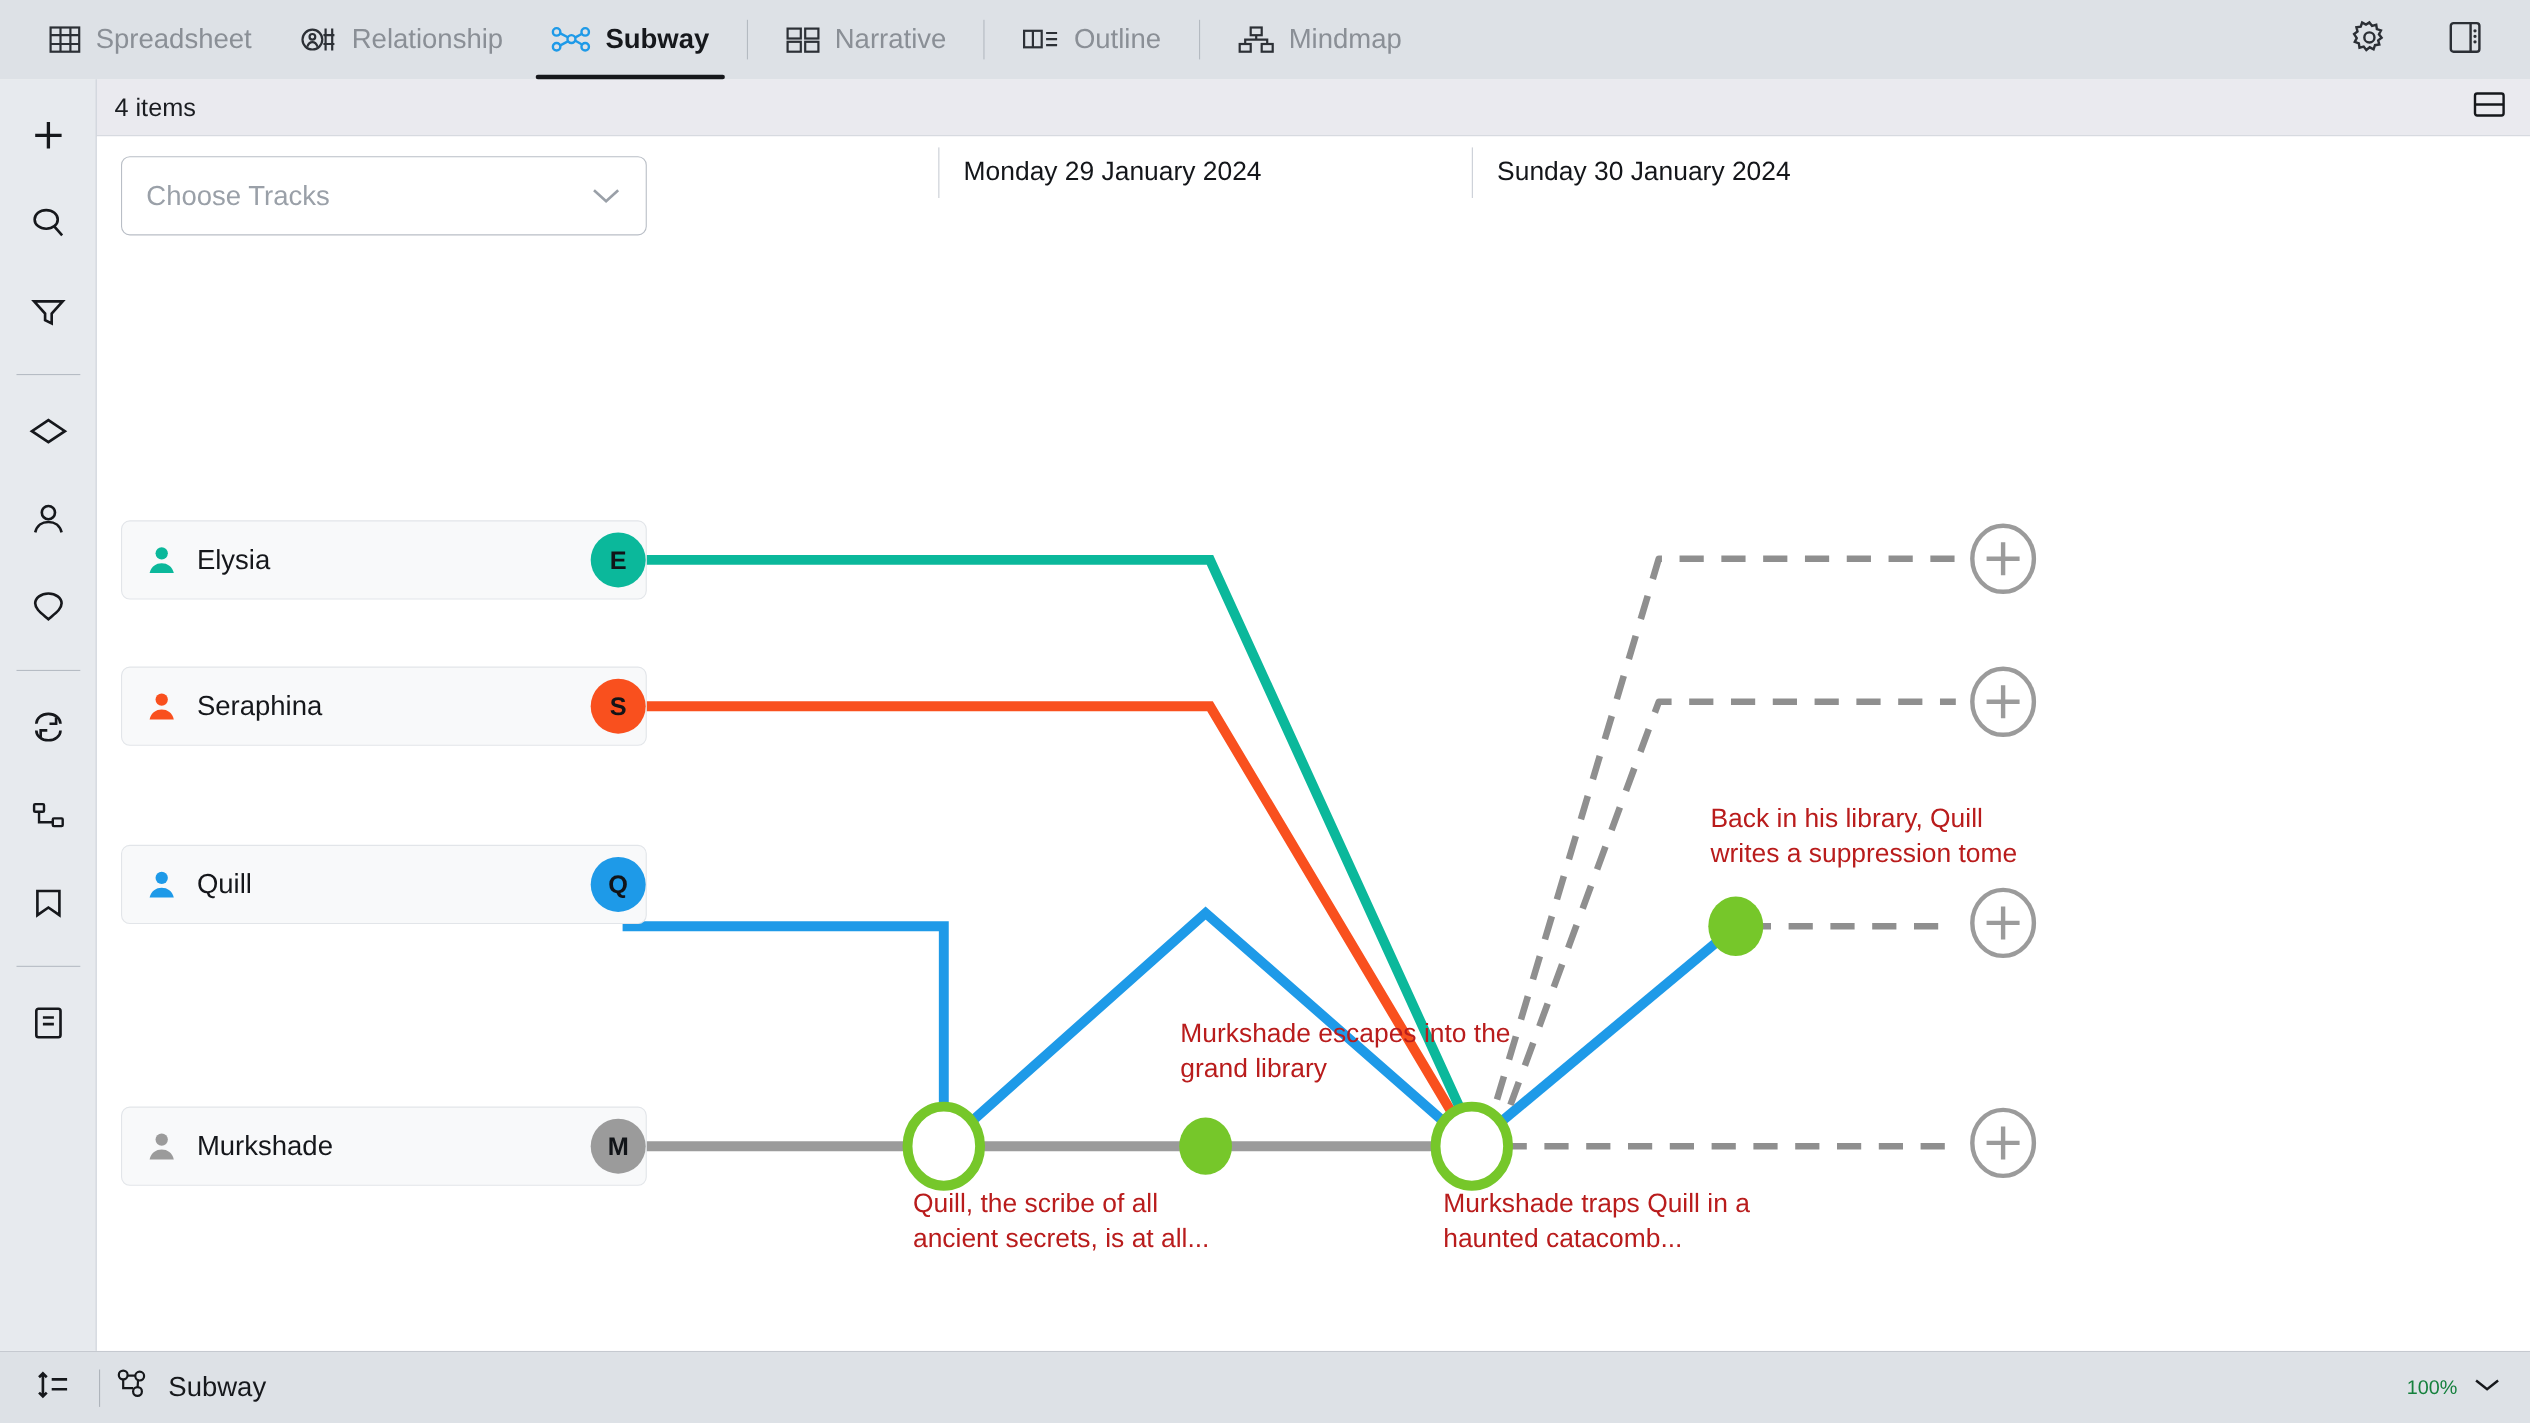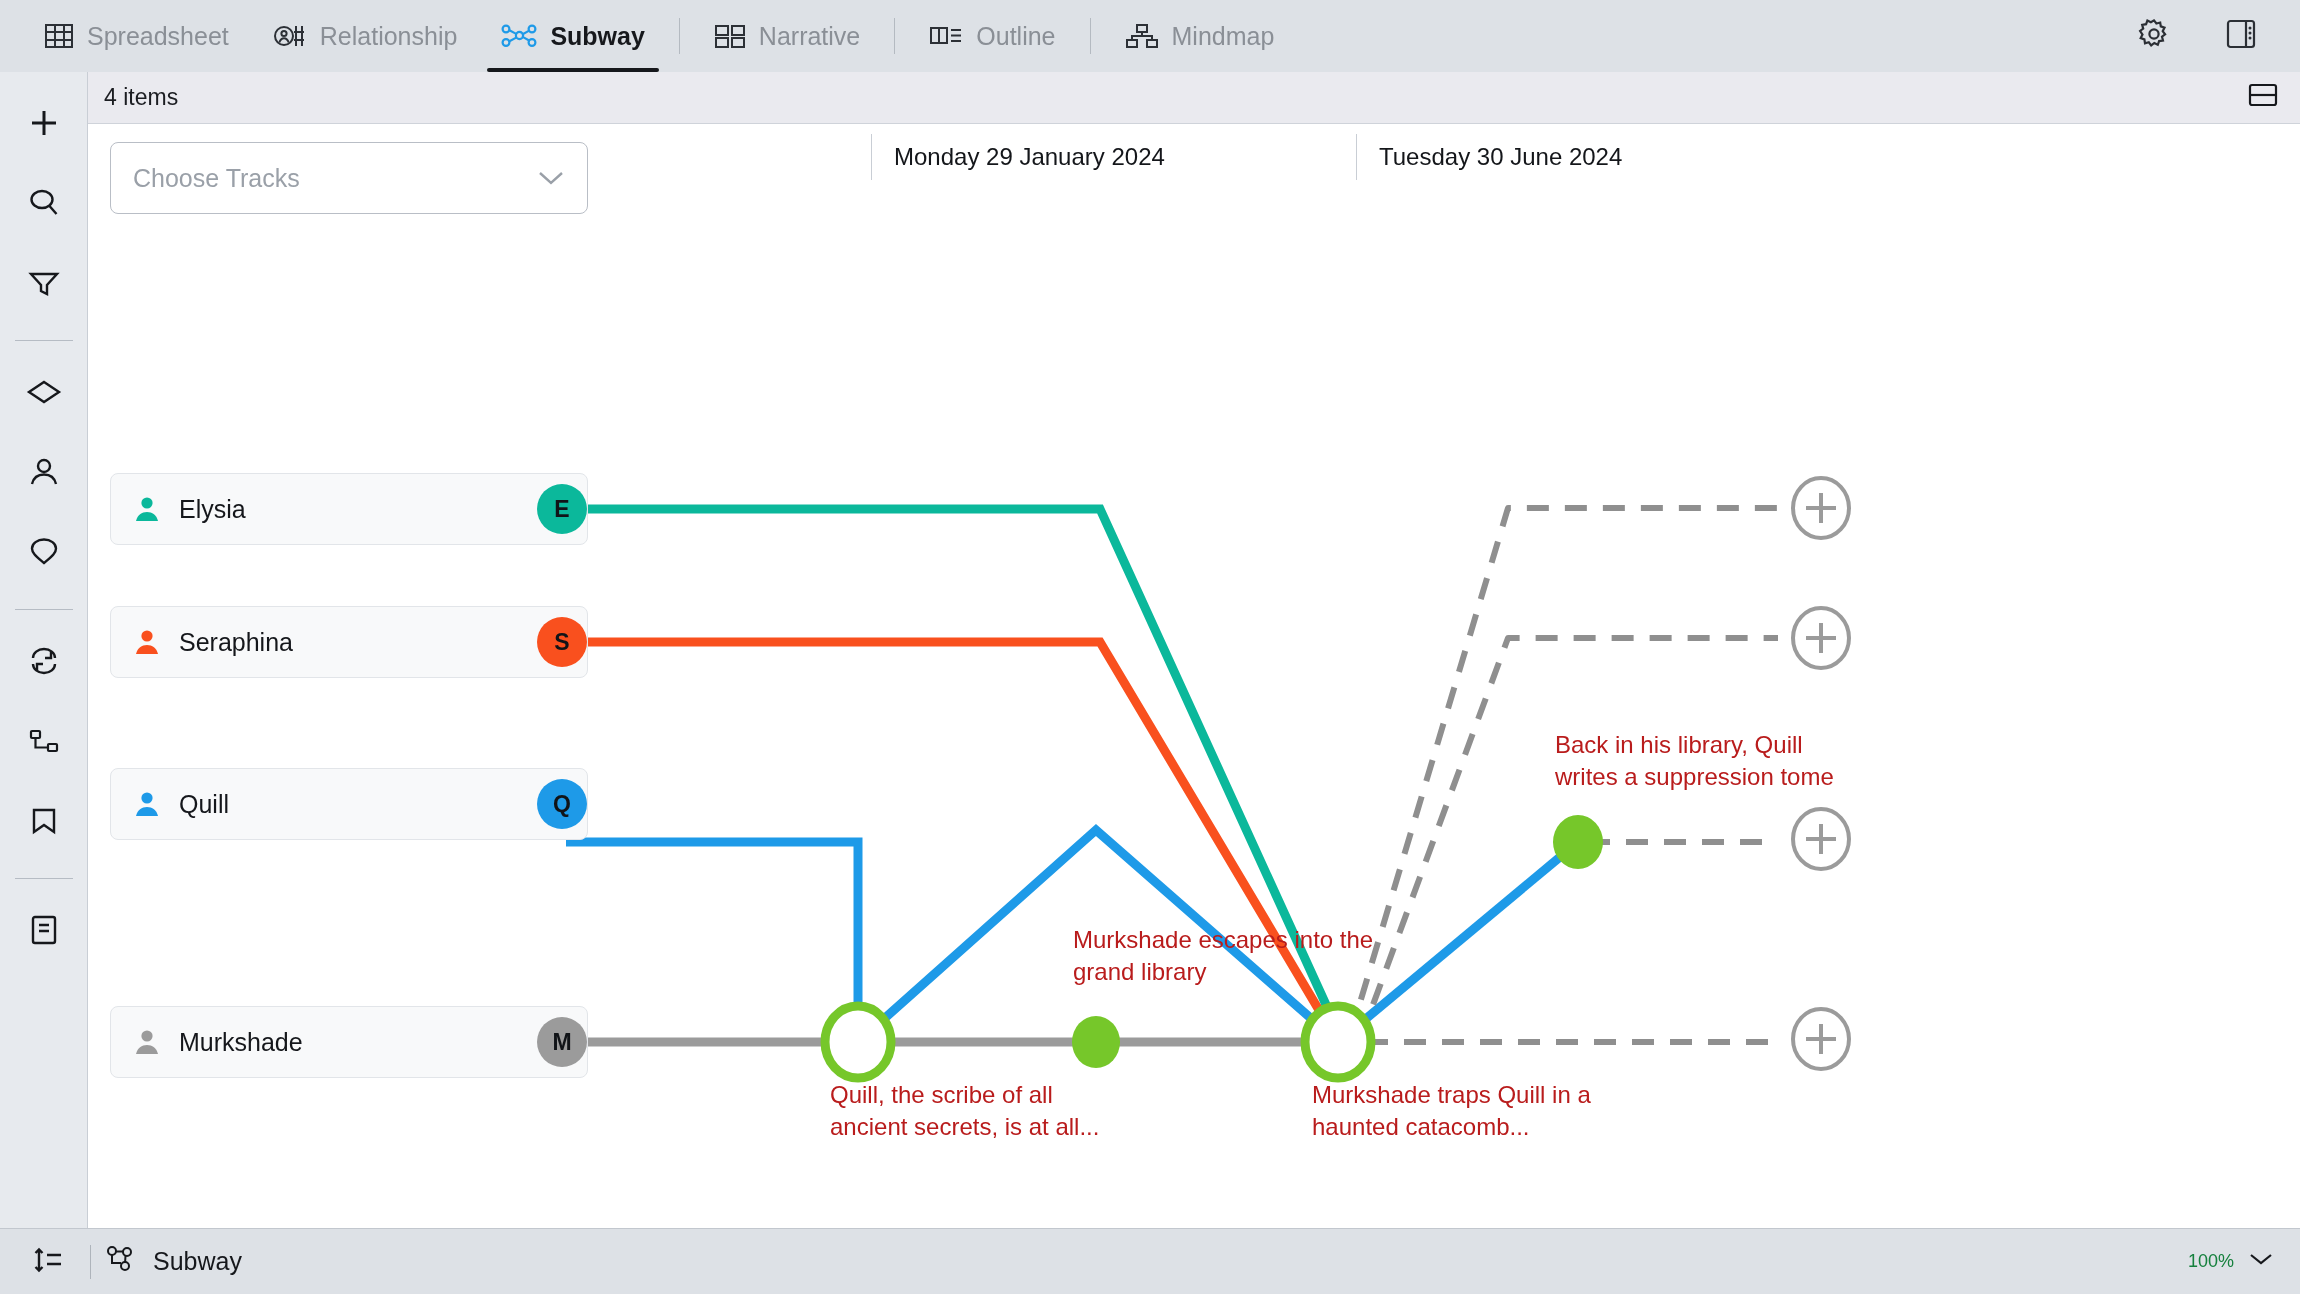--- a/index.html
+++ b/index.html
@@ -77,21 +77,21 @@
     font-size: 23px; color: #1b1d21;
   }
   .subheader .icon-btn { color: #16181c; cursor: pointer; display: flex; }
 
   .canvas {
     flex: 1 1 auto; position: relative; background: #ffffff; overflow: hidden;
   }
 
   
   .date-strip {
-    position: absolute; left: 18px; top: 0; height: 62px; right: 0;
+    position: absolute; left: 0; top: 0; height: 62px; right: 0;
     display: flex; pointer-events: none;
   }
   .date-cell {
     position: absolute; top: 10px;
     border-left: 1px solid #c9ced5;
     height: 46px;
     padding-left: 22px;
     display: flex; align-items: center;
     font-size: 24px; color: #14161a;
     white-space: nowrap;
@@ -367,21 +367,21 @@
         </span>
       </div>
 
       <div class="canvas">
 
         <div class="date-strip">
           <div class="date-cell" style="left:765px;">
             <span>Monday 29 January 2024</span>
           </div>
           <div class="date-cell" style="left:1250px;">
-            <span>Tuesday 30 June 2024</span>
+            <span>Sunday 30 January 2024</span>
           </div>
         </div>
 
         <div class="choose-tracks">
           <span class="ph">Choose Tracks</span>
           <span class="chev">
             <svg width="28" height="18" viewBox="0 0 28 18" fill="none" stroke="#9aa0a8" stroke-width="2.4">
                 <path d="M3 4l11 10L25 4"></path>
               </svg>
           </span>

